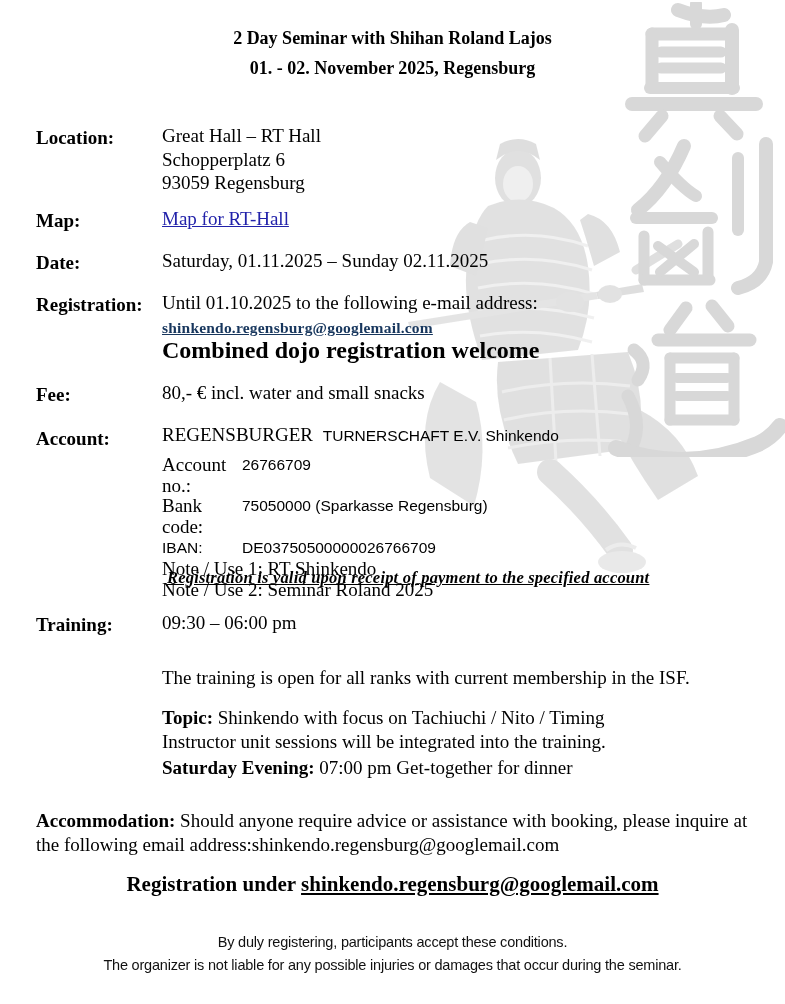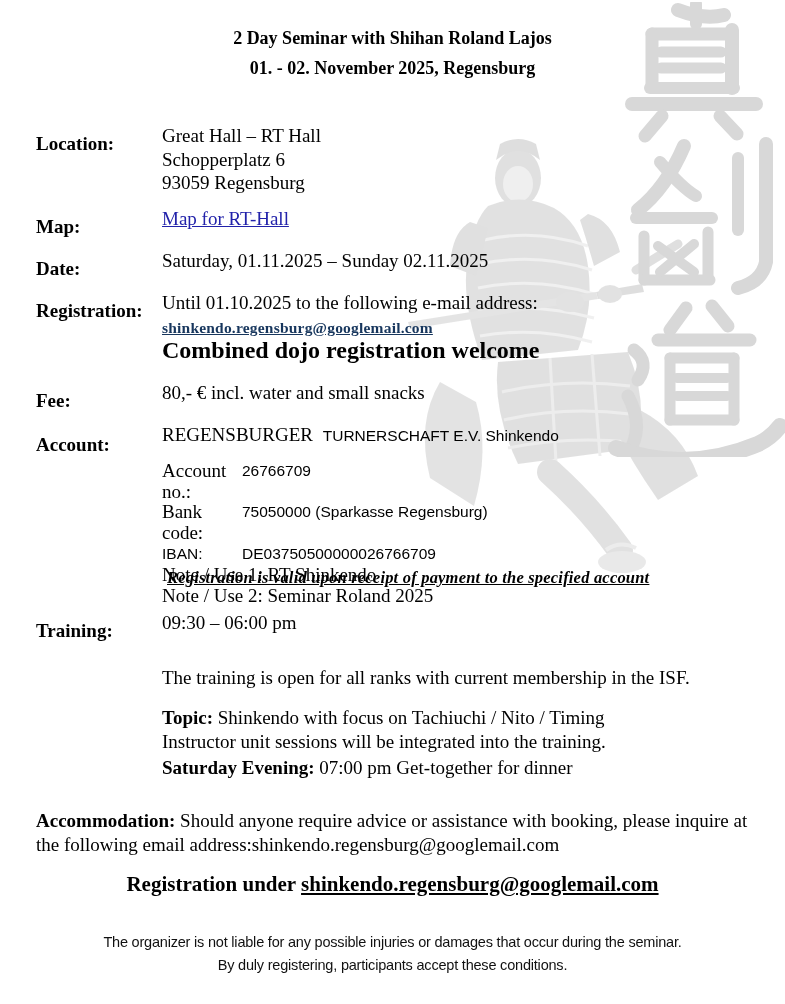--- a/index.html
+++ b/index.html
@@ -14,21 +14,21 @@
   .watermark{position:absolute;z-index:0;}
   .content{position:absolute;inset:0;z-index:1;}
 
   .title{
     position:absolute;top:23px;left:0;width:785px;
     text-align:center;font-weight:bold;font-size:18px;line-height:30px;
   }
 
   .row{position:absolute;left:0;width:785px;}
   .row .lbl{
-    position:absolute;left:36px;top:8px;
+    position:absolute;left:36px;top:2px;
     font-weight:bold;font-size:19px;line-height:23.5px;white-space:nowrap;
   }
   .row .val{
     position:absolute;left:162px;top:0;
     font-size:19px;line-height:23.5px;width:600px;
   }
   .nowrap{white-space:nowrap;}
 
   .link-blue{color:#2222aa;text-decoration:underline;cursor:pointer;}
   .email-navy{
@@ -201,21 +201,21 @@
   </div>
 
   <div class="row" style="top:381px;">
     <div class="lbl">Fee:</div>
     <div class="val nowrap">80,- € incl. water and small snacks</div>
   </div>
 
   <div class="row" style="top:425px;">
     <div class="lbl">Account:</div>
     <div class="val">
-      <div class="acct-line nowrap" style="margin-bottom:14px;">
+      <div class="acct-line nowrap" style="margin-bottom:8px;">
         <span>REGENSBURGER</span>
         <span class="sans" style="margin-left:5px;">TURNERSCHAFT E.V. Shinkendo</span>
       </div>
       <div class="acct-line acct-grid">
         <span class="acct-lbl">Account no.:</span>
         <span class="sans">26766709</span>
       </div>
       <div class="acct-line acct-grid">
         <span class="acct-lbl">Bank code:</span>
         <span class="sans">75050000 (Sparkasse Regensburg)</span>
@@ -252,17 +252,17 @@
     <b>Accommodation:</b>
     <span>Should anyone require advice or assistance with booking, please inquire at the following email address:shinkendo.regensburg@googlemail.com</span>
   </div>
 
   <div class="register-under">
     <span>Registration under</span>
     <a class="u">shinkendo.regensburg@googlemail.com</a>
   </div>
 
   <div class="disclaimer">
+    <div>By duly registering, participants accept these conditions.</div>
     <div>The organizer is not liable for any possible injuries or damages that occur during the seminar.</div>
-    <div>By duly registering, participants accept these conditions.</div>
   </div>
 
 </div>
 
 </body></html>

